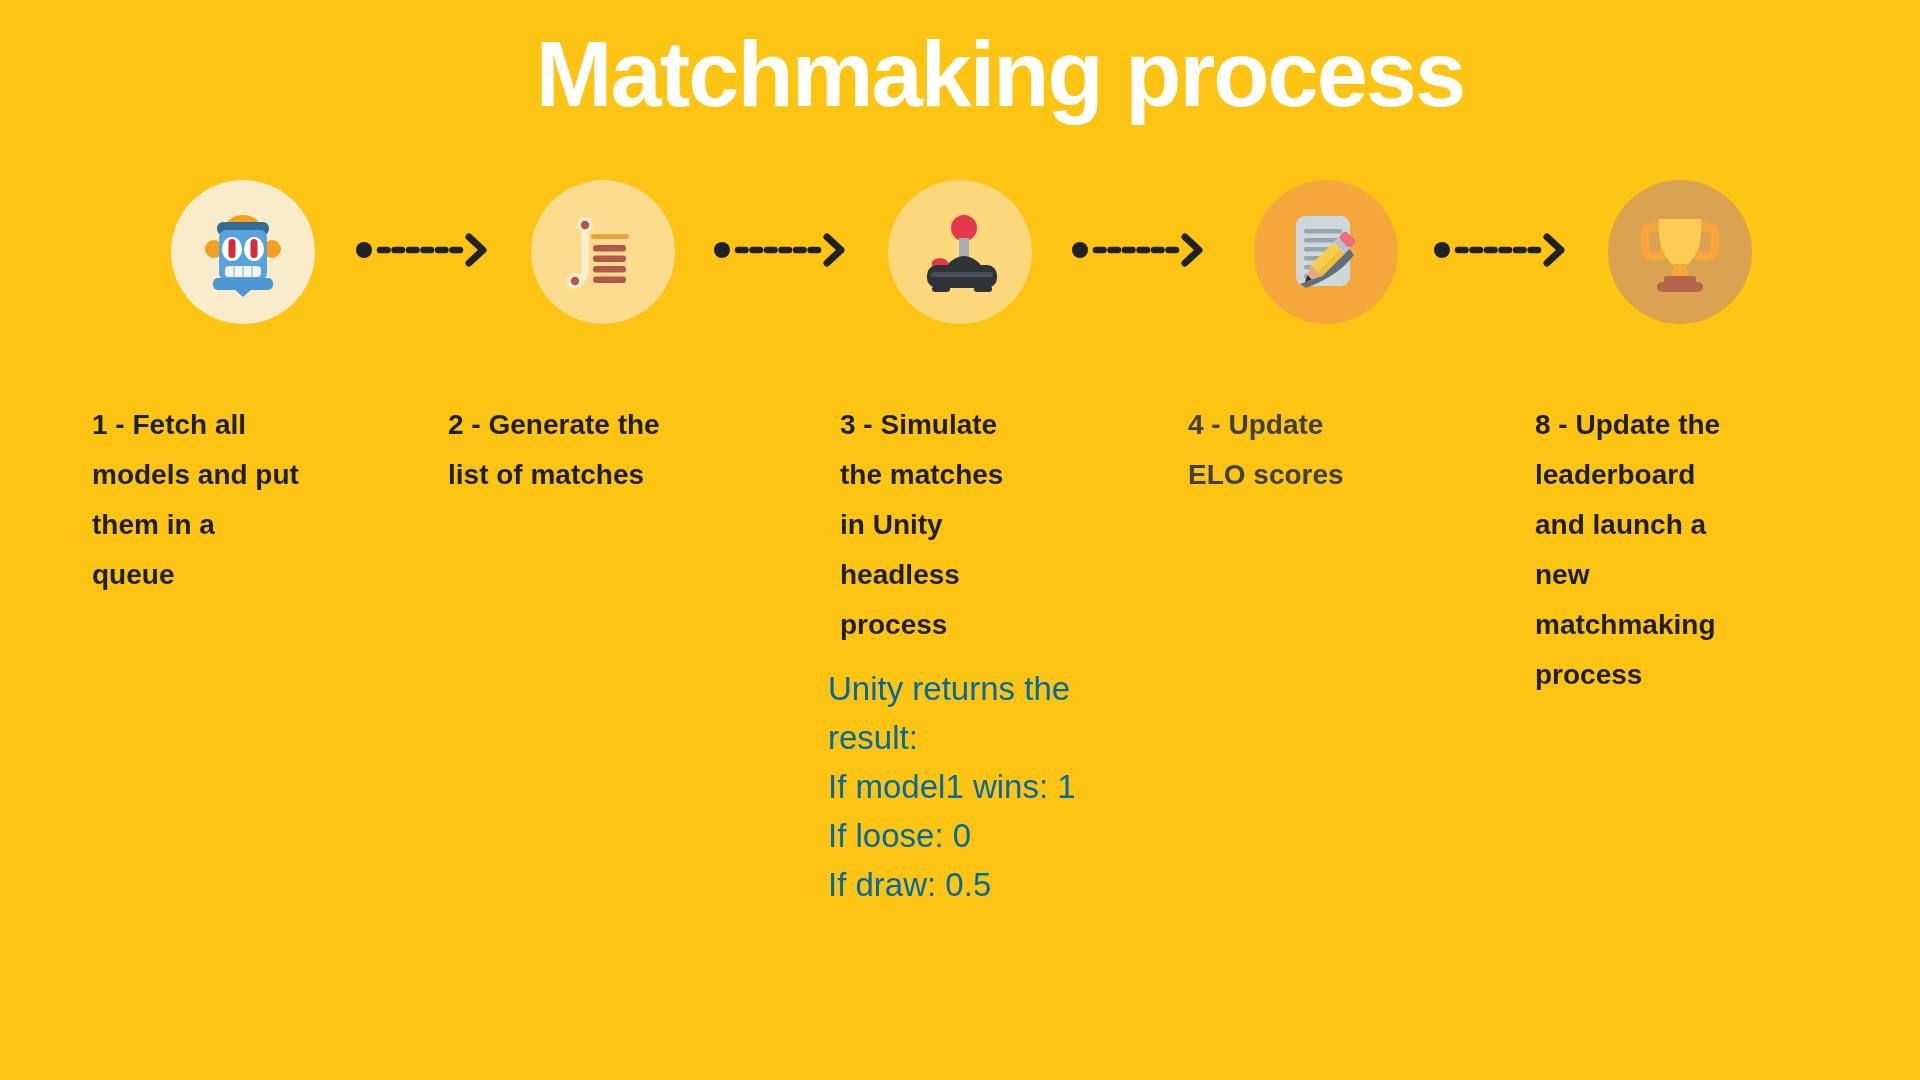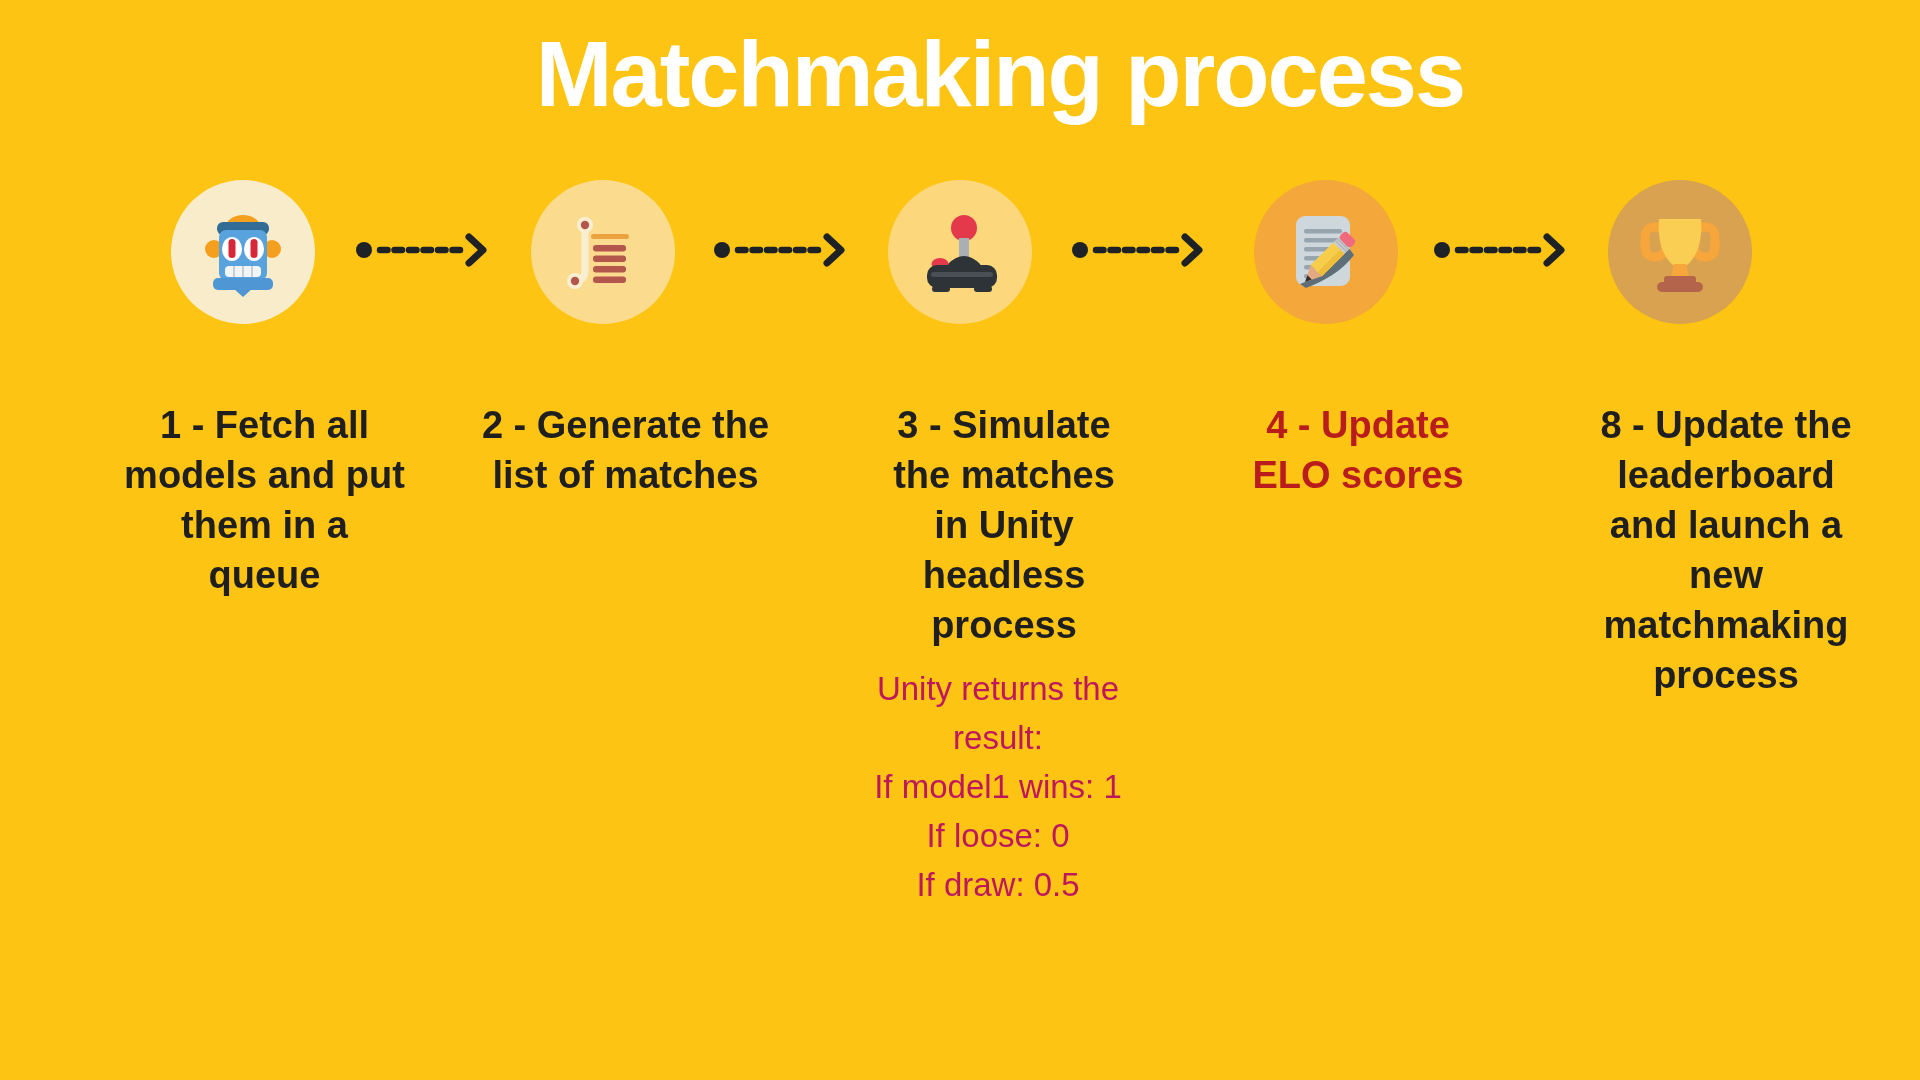--- a/index.html
+++ b/index.html
@@ -42,37 +42,37 @@
   .a2 { left: 714px; }
   .a3 { left: 1072px; }
   .a4 { left: 1434px; }
   .col { position: absolute; top: 400px; }
   .col1 { left: 92px;   width: 345px; }
   .col2 { left: 448px;  width: 355px; }
   .col3 { left: 828px;  width: 340px; }
   .col4 { left: 1188px; width: 340px; }
   .col5 { left: 1535px; width: 382px; }
   .heading {
-    font-size: 38px;
+    font-size: 28px;
     font-weight: 700;
     line-height: 50px;
     white-space: pre-line;
   }
   .body {
     font-size: 33px;
     font-weight: 400;
     line-height: 49px;
     margin-top: 14px;
     white-space: pre-line;
   }
 </style>
 </head>
 <body>
 
-<div class="page" style="background: rgb(253, 196, 19); text-align: center;">
+<div class="page" style="background: rgb(253, 196, 19);">
 
   <h1 class="title" style="color: rgb(255, 255, 255);">Matchmaking process</h1>
 
   <div class="circle c1" style="background: rgb(249, 236, 203);">
     <svg viewBox="0 0 100 100">
       <ellipse cx="50" cy="25" rx="17" ry="12" fill="#F59F1E"></ellipse>
       <circle cx="21" cy="47" r="9" fill="#F59F1E"></circle>
       <circle cx="79" cy="47" r="9" fill="#F59F1E"></circle>
       <rect x="24" y="20" width="52" height="13" rx="6" fill="#336D96"></rect>
       <rect x="26" y="28" width="48" height="50" rx="7" fill="#58A2DD"></rect>
@@ -179,28 +179,28 @@
   <div class="col col2">
     <div class="heading" style="color: rgb(31, 31, 31);">2 - Generate the
 list of matches</div>
   </div>
   <div class="col col3">
     <div class="heading" style="color: rgb(31, 31, 31); margin-left: 12px;">3 - Simulate
 the matches
 in Unity
 headless
 process</div>
-    <div class="body" style="color: #be185d;">Unity returns the
+    <div class="body" style="color: #0369a1;">Unity returns the
 result:
 If model1 wins: 1
 If loose: 0
 If draw: 0.5</div>
   </div>
   <div class="col col4">
-    <div class="heading" style="color: #b91c1c;">4 - Update
+    <div class="heading" style="color: #404040;">4 - Update
 ELO scores</div>
   </div>
   <div class="col col5">
     <div class="heading" style="color: rgb(31, 31, 31);">8 - Update the
 leaderboard
 and launch a
 new
 matchmaking
 process</div>
     <div class="body" style="color: rgb(38, 38, 38);"></div>

